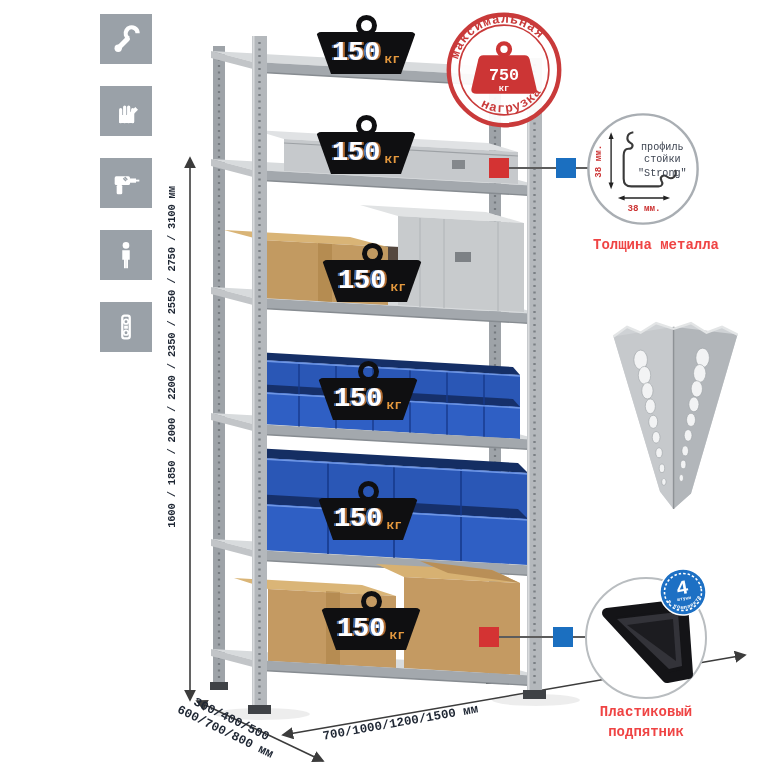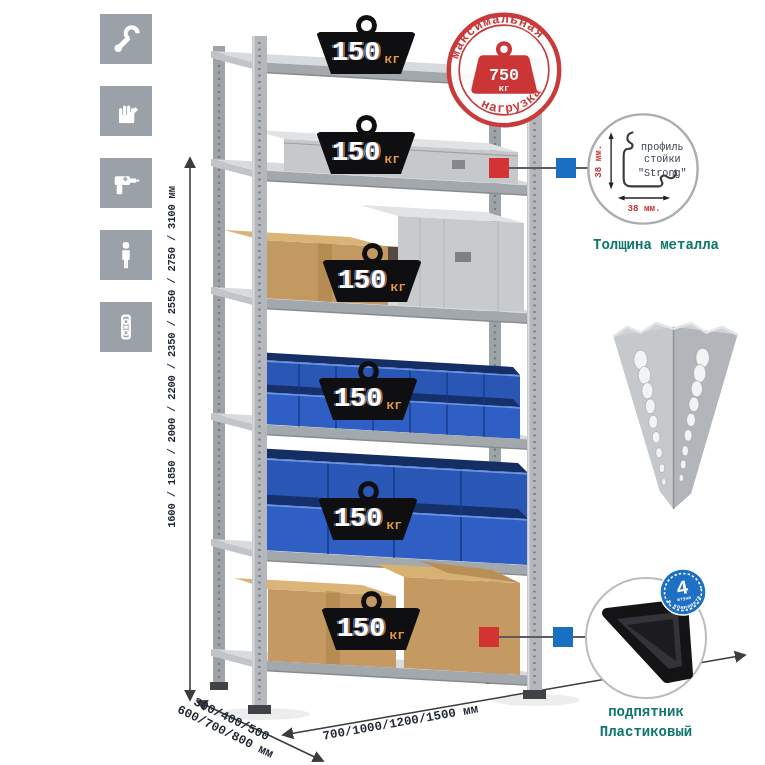--- a/index.html
+++ b/index.html
@@ -10,21 +10,21 @@
   .vdim{position:absolute;left:172px;top:357px;transform:translate(-50%,-50%) rotate(-90deg);
         white-space:nowrap;font-size:10.5px;font-weight:700;letter-spacing:-0.2px;color:#1e2633;}
   .weight-badge{position:absolute;width:100px;text-align:center;}
   .wb-ring{width:11px;height:11px;border:5px solid #0f0f11;border-radius:50%;margin:0 auto -4px;}
   .wb-body{position:relative;height:42px;background:#0f0f11;border-radius:5px;
            clip-path:polygon(0% 0%,100% 0%,85% 100%,15% 100%);
            display:flex;align-items:center;justify-content:center;color:#fff;}
   .wb-val{font-size:27px;font-weight:700;line-height:1;
           text-shadow:-2px 0 0 rgba(80,140,225,.75),2px 0 0 rgba(235,140,60,.75);}
   .wb-unit{font-size:13px;font-weight:700;color:#e5993e;margin-left:4px;align-self:flex-end;margin-bottom:7px;}
-  .caption{position:absolute;text-align:center;font-size:14px;font-weight:700;color:#0f766e;line-height:1.4;}
+  .caption{position:absolute;text-align:center;font-size:14px;font-weight:700;color:#ef4444;line-height:1.4;}
   .bdim{position:absolute;font-size:12.5px;font-weight:700;color:#1e2633;white-space:nowrap;text-align:center;}
   svg{display:block;}
   .abs{position:absolute;}
 </style>
 </head>
 <body>
 
 <div class="page">
 
   <div class="tile" style="top:14px">
@@ -306,22 +306,22 @@
           <path id="arcK" d="M 7,29 A 19,19 0 0 0 43,29"></path>
         </defs>
       <text x="25" y="27" text-anchor="middle" fill="#fff" font-size="20" font-weight="700">4</text>
       <text x="25" y="33" text-anchor="middle" fill="#fff" font-size="4.6" font-weight="700">штуки</text>
       <text font-size="5.2" font-weight="700" fill="#fff" letter-spacing="0.6">
         <textPath href="#arcK" startOffset="50%" text-anchor="middle">в комплекте</textPath>
       </text>
     </g>
   </svg>
   <div class="caption" style="left:556px;top:703px;width:180px">
+    <div>Пластиковый</div>
     <div>подпятник</div>
-    <div>Пластиковый</div>
   </div>
 
   <div class="bdim" style="left:158px;top:712px;width:140px;transform:rotate(26deg);transform-origin:center;line-height:1.15">
     <div>300/400/500</div>
     <div>600/700/800 мм</div>
   </div>
   <div class="bdim" style="left:318px;top:716px;width:165px;transform:rotate(-10deg);transform-origin:center">700/1000/1200/1500 мм</div>
 
 </div>
 

